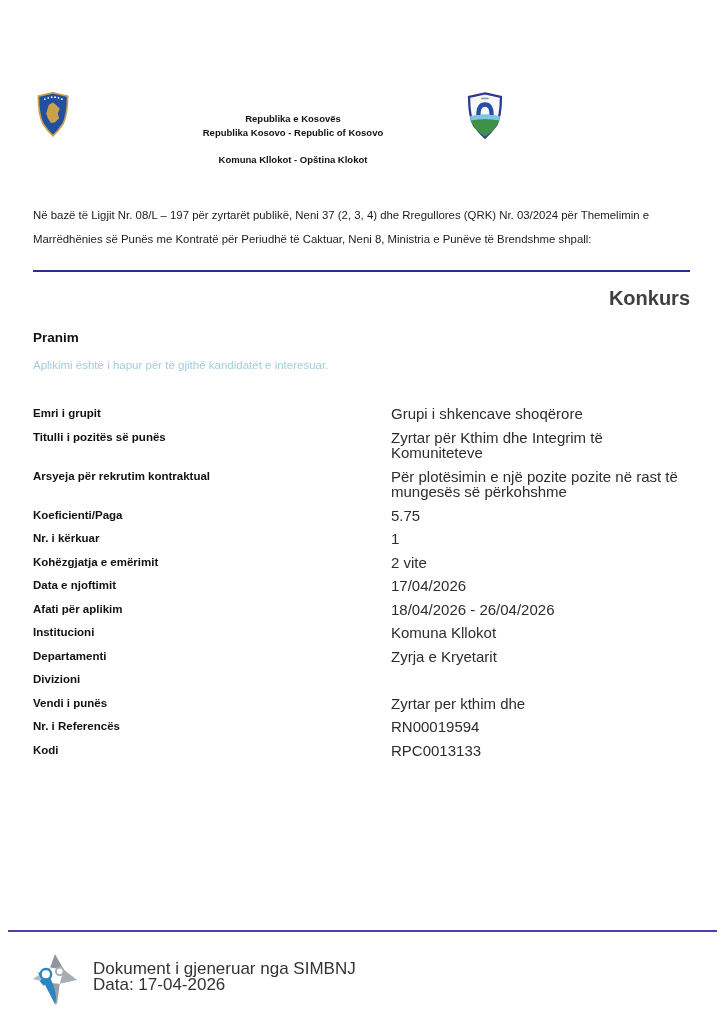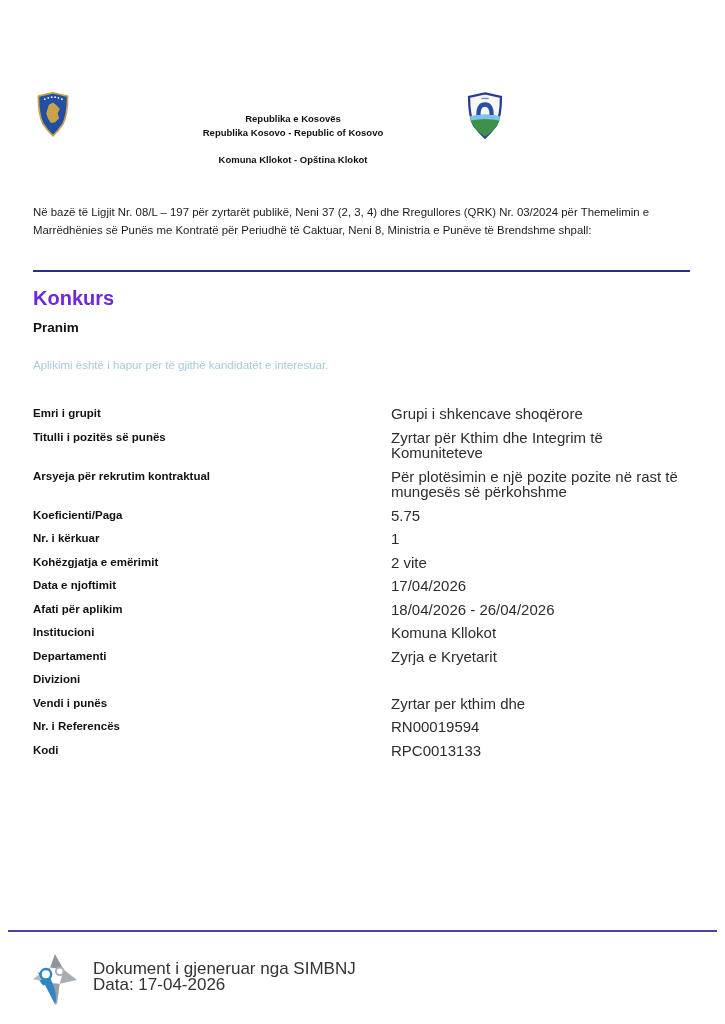--- a/index.html
+++ b/index.html
@@ -16,31 +16,31 @@
     position:absolute; left:168px; top:93px; width:250px; text-align:center;
     font-weight:bold; font-size:9.5px; color:#111; line-height:12px;
   }
   .header-text .l1 { margin-bottom:2px;margin-top:20px; }
   .header-text .l3 { margin-top:15px; }
   .emblem-right { position:absolute; left:466px; top:92px; width:38px; height:47px; }
 
   
   .intro {
     position:absolute; left:33px; top:203px; width:661px;
-    font-size:11.4px; line-height:18px; color:#1c1c1c;
+    font-size:11.4px; line-height:24px; color:#1c1c1c;
   }
 
   .rule-top { position:absolute; left:33px; top:270px; width:657px; height:0; border-top:2px solid #2d2e87; }
 
   .doc-title {
-    position:absolute; left:33px; top:287px; width:657px; text-align:left;
-    font-size:20px; font-weight:bold; color:#6d28d9;
+    position:absolute; left:33px; top:287px; width:657px; text-align:right;
+    font-size:20px; font-weight:bold; color:#404040;
   }
 
-  .pranim { position:absolute; left:33px; top:320px; font-size:13.5px; font-weight:bold; color:#111; }
+  .pranim { position:absolute; left:33px; top:330px; font-size:13.5px; font-weight:bold; color:#111; }
   .open-note { position:absolute; left:33px; top:359px; font-size:11.5px; color:#a5cbdc; }
 
   
   .fields { position:absolute; left:33px; top:406px; width:662px; }
   .frow { display:flex; align-items:flex-start; margin-bottom:8px;gap:8px; }
   .flabel { width:350px; flex:0 0 350px; font-weight:bold; font-size:11.5px; line-height:15.5px; color:#111; }
   .fvalue { width:310px; font-size:15px; line-height:15.5px; color:#2d2d2d; }
 
   
   .rule-bottom { position:absolute; left:8px; top:930px; width:709px; height:0; border-top:2px solid #4a43a5; }

